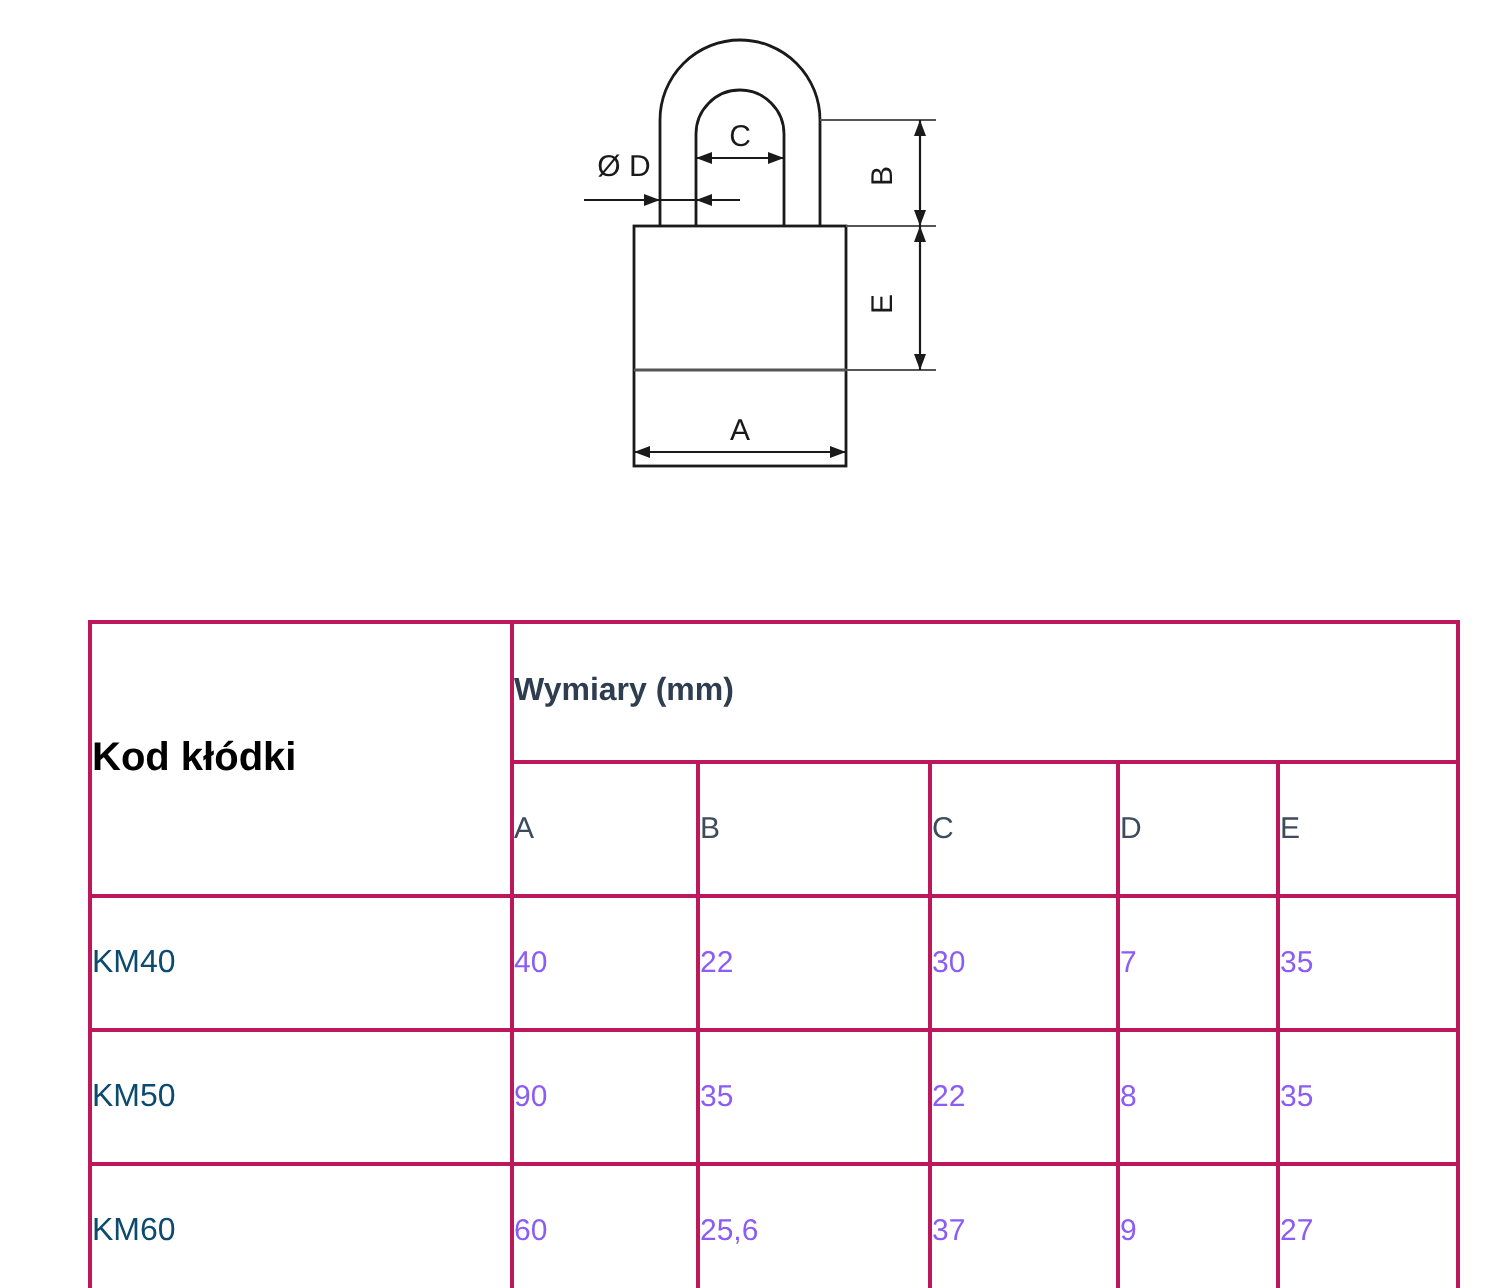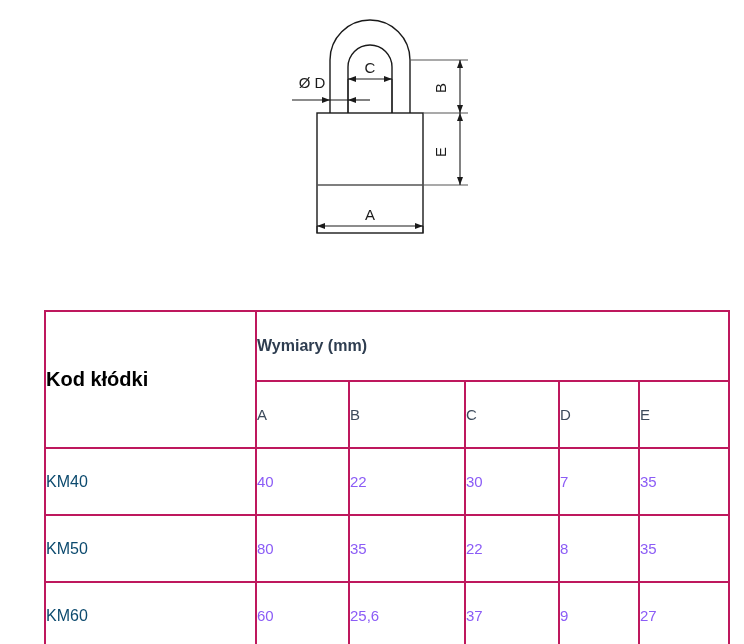--- a/index.html
+++ b/index.html
@@ -168,21 +168,21 @@
     <tr>
       <td class="cell-code">KM40</td>
       <td class="cell-val">40</td>
       <td class="cell-val">22</td>
       <td class="cell-val">30</td>
       <td class="cell-val">7</td>
       <td class="cell-val">35</td>
     </tr>
     <tr>
       <td class="cell-code">KM50</td>
-      <td class="cell-val">80</td>
+      <td class="cell-val">90</td>
       <td class="cell-val">35</td>
       <td class="cell-val">22</td>
       <td class="cell-val">8</td>
       <td class="cell-val">35</td>
     </tr>
     <tr>
       <td class="cell-code">KM60</td>
       <td class="cell-val">60</td>
       <td class="cell-val">25,6</td>
       <td class="cell-val">37</td>

